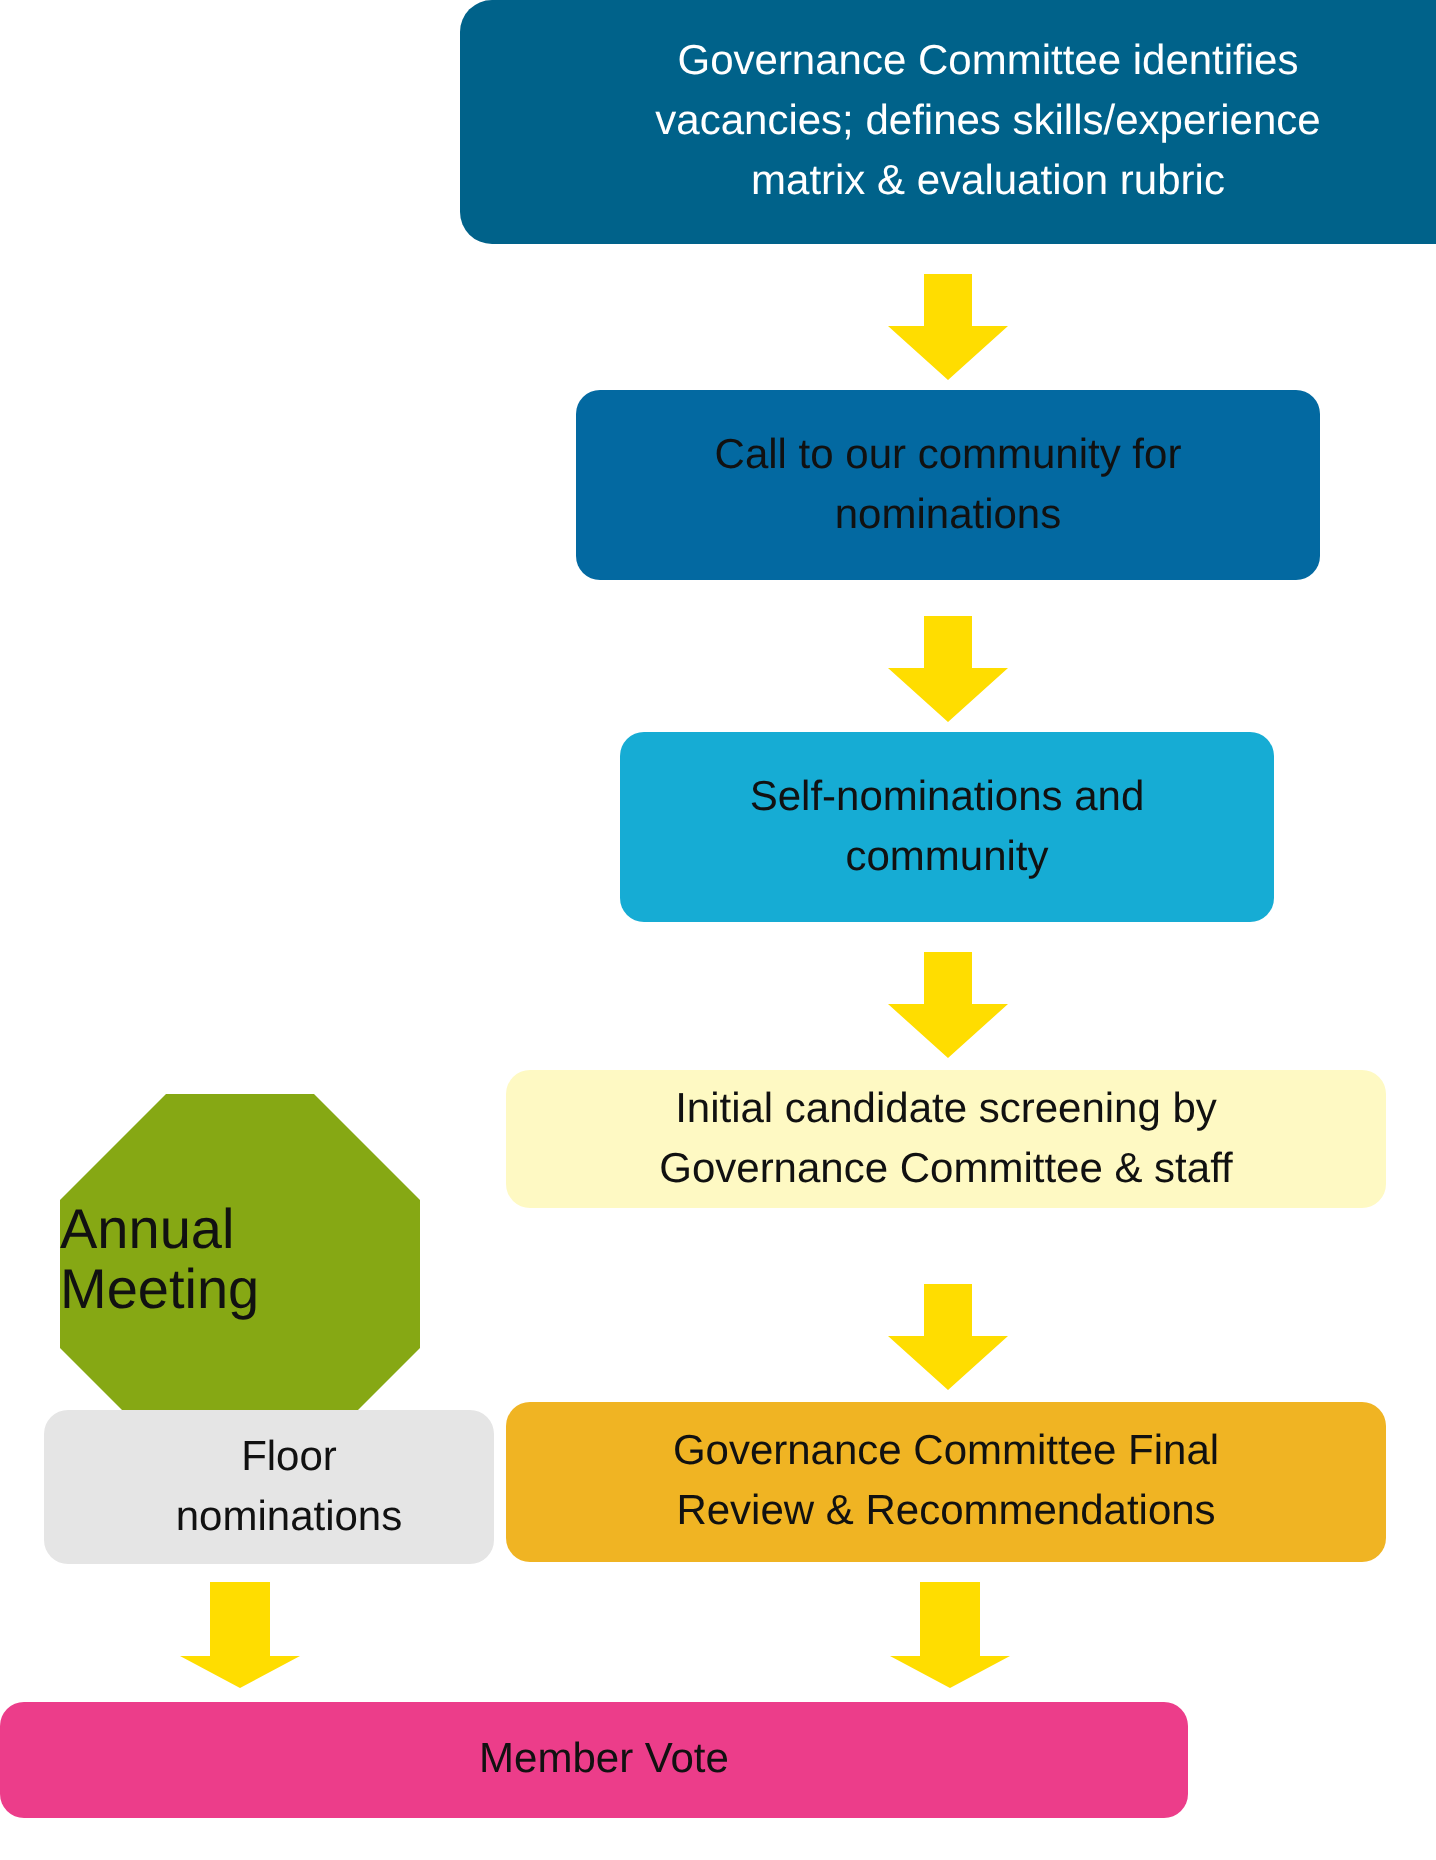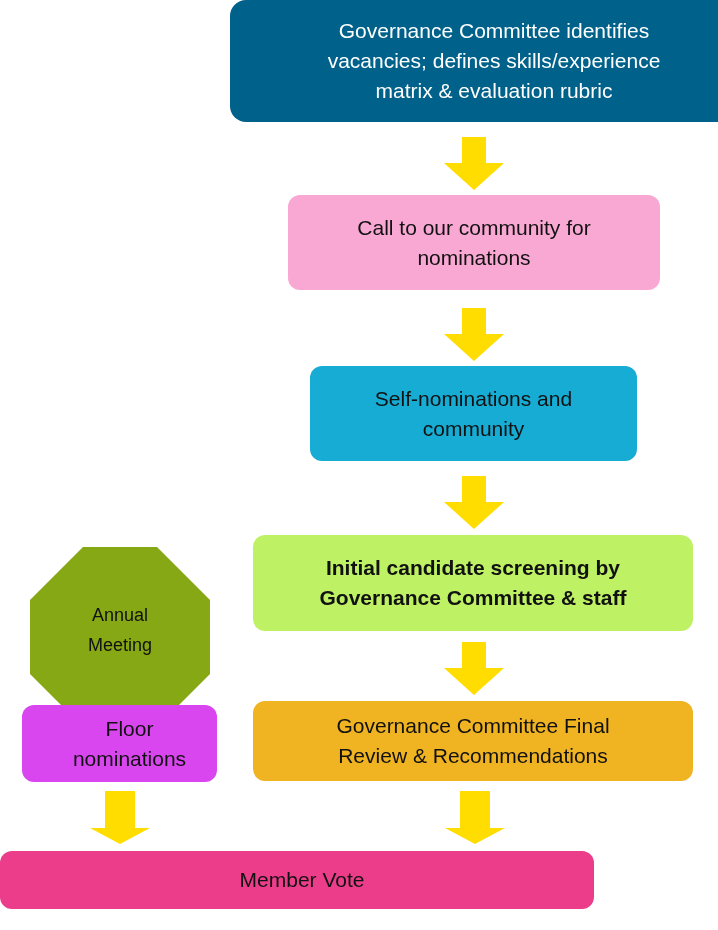--- a/index.html
+++ b/index.html
@@ -4,39 +4,39 @@
 <style>
   html, body { margin:0; padding:0; background:#ffffff; }
   body { width:718px; height:930px; position:relative; overflow:hidden;
          font-family:"Liberation Sans", sans-serif; }
   .box { position:absolute; display:flex; align-items:center; justify-content:center;
          text-align:center; box-sizing:border-box; border-radius:12px;
          font-size:21px; line-height:30px; color:#111; white-space:pre-line; }
   .arrow { position:absolute; width:60px; height:53px; }
   .arrow svg { display:block; }
   .oct { position:absolute; left:30px; top:547px; width:180px; height:180px; }
-  .oct-label { position:absolute; left:30px; top:600px; width:180px; text-align:center;
-               font-size:18px; line-height:30px; color:#111; white-space:pre-line; }
+  .oct-label { position:absolute; left:30px; top:600px; width:180px; text-align:left;
+               font-size:28px; line-height:30px; color:#111; white-space:pre-line; }
 </style>
 </head>
 <body>
 
 <div class="box" style="left:230px;top:0;width:528px;height:122px;background:#00628A;color:#fff;border-radius:16px;">
   <span>Governance Committee identifies
 vacancies; defines skills/experience
 matrix &amp; evaluation rubric</span>
 </div>
 
 <div class="arrow" style="left:444px;top:137px;">
   <svg width="60" height="53" viewBox="0 0 60 53">
       <polygon points="18,0 42,0 42,26 60,26 30,53 0,26 18,26" fill="#FFDD00"></polygon>
     </svg>
 </div>
 
-<div class="box" style="left:288px;top:195px;width:372px;height:95px;background:#f9a8d4;justify-content:center;">
+<div class="box" style="left:288px;top:195px;width:372px;height:95px;background:#0369a1;justify-content:center;">
   <span>Call to our community for
 nominations</span>
 </div>
 
 <div class="arrow" style="left:444px;top:308px;">
   <svg width="60" height="53" viewBox="0 0 60 53">
       <polygon points="18,0 42,0 42,26 60,26 30,53 0,26 18,26" fill="#FFDD00"></polygon>
     </svg>
 </div>
 
@@ -44,21 +44,21 @@
   <span>Self-nominations and
 community</span>
 </div>
 
 <div class="arrow" style="left:444px;top:476px;">
   <svg width="60" height="53" viewBox="0 0 60 53">
       <polygon points="18,0 42,0 42,26 60,26 30,53 0,26 18,26" fill="#FFDD00"></polygon>
     </svg>
 </div>
 
-<div class="box" style="left:253px;top:535px;width:440px;height:96px;background:#bef264;font-weight:bold;">
+<div class="box" style="left:253px;top:535px;width:440px;height:69px;background:#fef9c3;">
   <span>Initial candidate screening by
 Governance Committee &amp; staff</span>
 </div>
 
 <div class="arrow" style="left:444px;top:642px;">
   <svg width="60" height="53" viewBox="0 0 60 53">
       <polygon points="18,0 42,0 42,26 60,26 30,53 0,26 18,26" fill="#FFDD00"></polygon>
     </svg>
 </div>
 
@@ -66,21 +66,21 @@
   <span>Governance Committee Final
 Review &amp; Recommendations</span>
 </div>
 
 <svg class="oct" width="180" height="180" viewBox="0 0 180 180">
   <polygon points="53,0 127,0 180,53 180,127 127,180 53,180 0,127 0,53" fill="#86A814"></polygon>
 </svg>
 <div class="oct-label">Annual
 Meeting</div>
 
-<div class="box" style="left:22px;top:705px;width:195px;height:77px;background:#d946ef;padding-left:20px;">
+<div class="box" style="left:22px;top:705px;width:225px;height:77px;background:#e5e5e5;padding-left:20px;">
   <span>Floor
 nominations</span>
 </div>
 
 <div class="arrow" style="left:90px;top:791px;">
   <svg width="60" height="53" viewBox="0 0 60 53">
       <polygon points="15,0 45,0 45,37 60,37 30,53 0,37 15,37" fill="#FFDD00"></polygon>
     </svg>
 </div>
 

